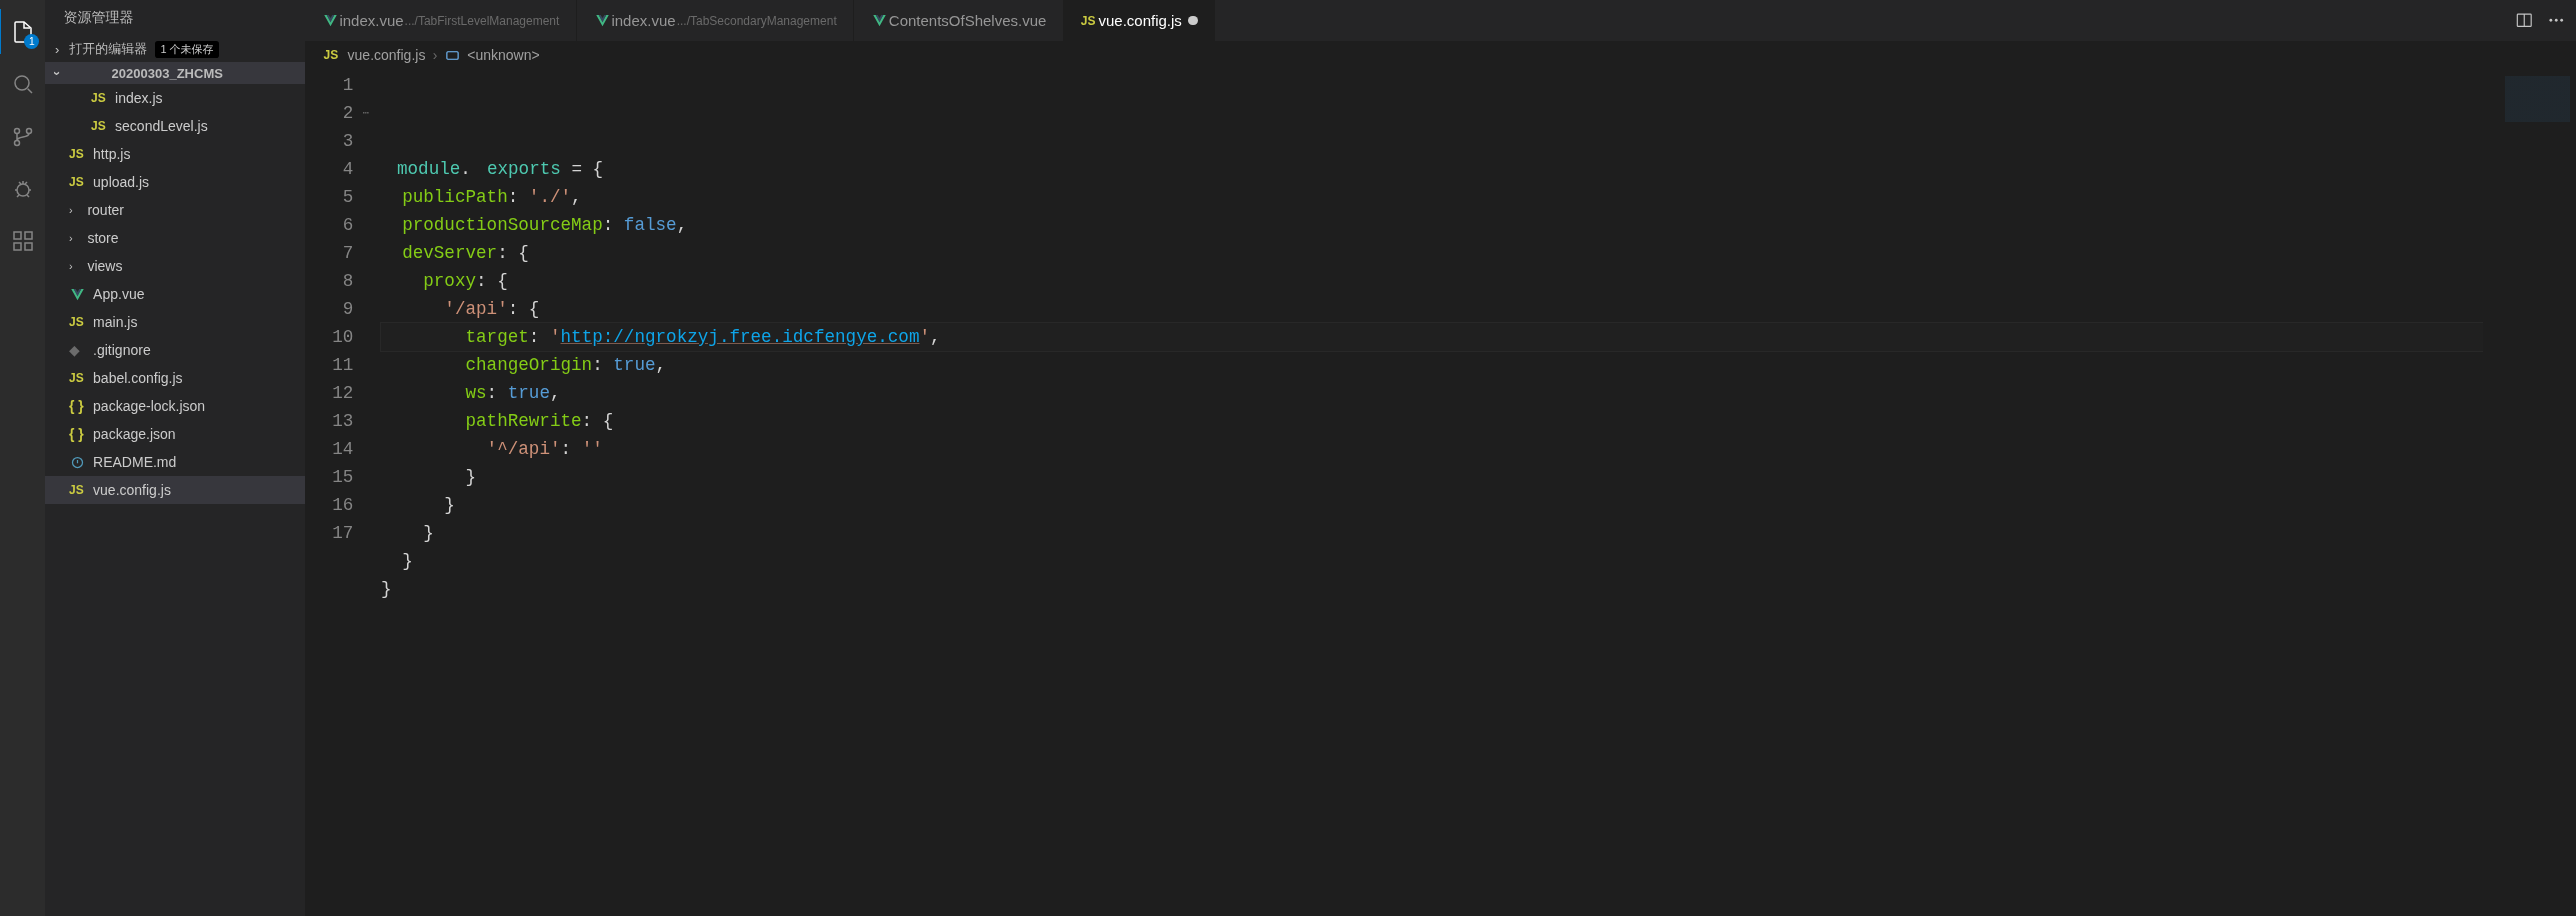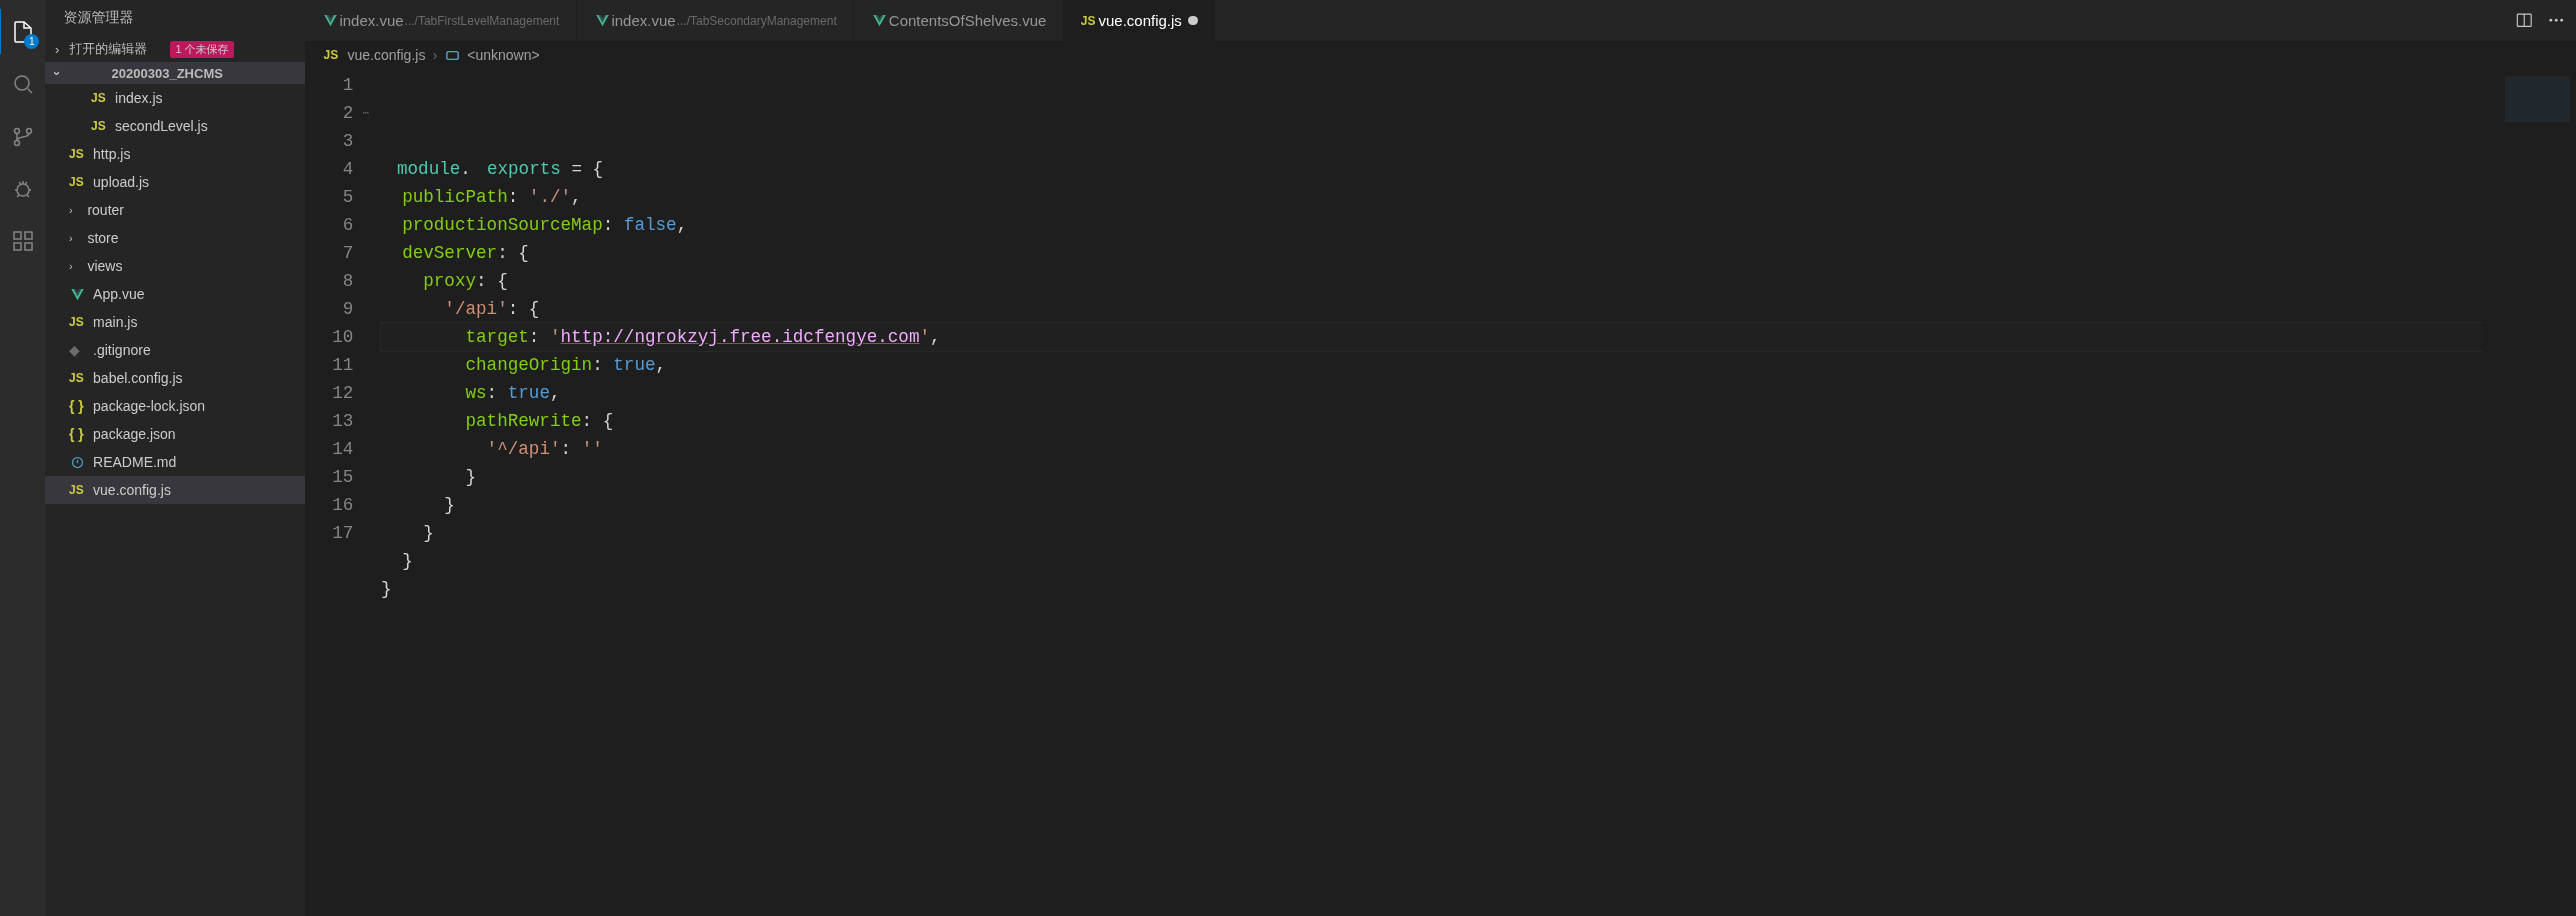--- a/index.html
+++ b/index.html
@@ -64,26 +64,26 @@
   display: flex;
   align-items: center;
   padding: 3.7px 5.6px;
   font-size: 13px;
   text-transform: none;
   cursor: pointer;
   gap: 5.6px;
 }
 .panel-header .chev { width: 13px; text-align:center; color:#c5c5c5;}
 .badge-unsaved {
-  background: #be185d;
+  background: #000000;
   color: #ccc;
   font-size: 11px;
   padding: 0.9px 5.6px;
   border-radius: 2.8px;
-  margin-left: 17px;
+  margin-left: 2px;
 }
 .section-active {
   background: #37373d;
   gap: 48px;
 }
 .tree {
   flex:1;
   overflow:auto;
 }
 .tree-item {
@@ -171,21 +171,21 @@
   line-height:28px;
   position:relative;
 }
 .code .line { height:28px; }
 .code .line.hl { background:#2a2a2a33; outline:0.9px solid #282828; }
 .tok-mod { color:#4ec9b0;margin-left:16px; }
 .tok-prop { color:#84cc16; }
 .tok-str { color:#ce9178; }
 .tok-kw { color:#569cd6; }
 .tok-punc { color:#d4d4d4; }
-.tok-link { color:#f0abfc; text-decoration:underline; text-decoration-color:#ce917888;}
+.tok-link { color:#0ea5e9; text-decoration:underline; text-decoration-color:#ce917888;}
 .minimap {
   width:93px;
   background:#1e1e1e;
   position:relative;
   border-left:0.9px solid #1e1e1e;
 }
 .mini-block { position:absolute; top:7.4px; right:5.6px; width:65px; height:46px;
   background:linear-gradient(#2a4f6d33,#2a4f6d33);
 }
 .fold-dots {

